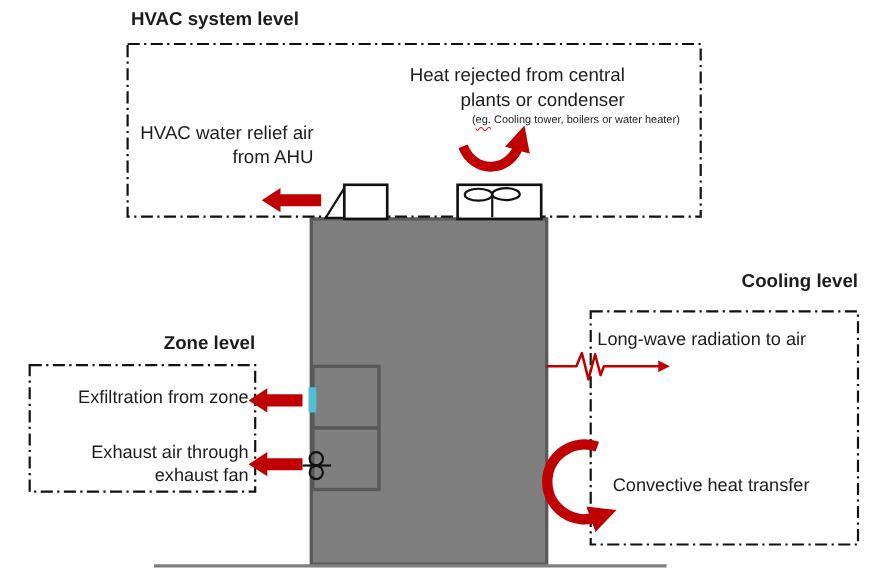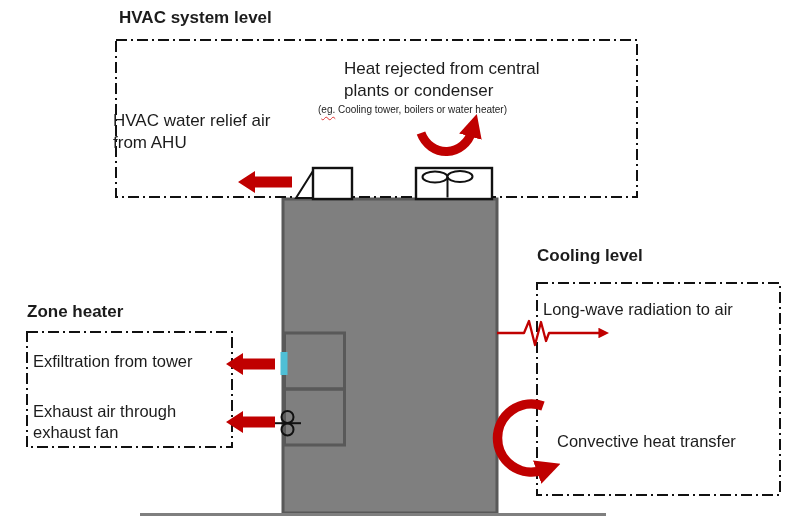--- a/index.html
+++ b/index.html
@@ -15,21 +15,21 @@
     position:relative;
     width:808px;height:532px;
     background:#fff;
     font-family:"Liberation Sans","DejaVu Sans",sans-serif;
     color:var(--ink);
     overflow:hidden;
   }
   .diagram-svg{position:absolute;left:0;top:0;}
   .lbl{position:absolute;line-height:1.28;}
   .bold{font-weight:bold;}
-  .center{text-align:left;}
+  .center{text-align:right;}
   .misspell{
     text-decoration:underline wavy #E03434;
     text-decoration-thickness:1px;
     text-underline-offset:3px;
   }
   .t17{font-size:17px;}
   .t165{font-size:16.5px;}
   .t135{font-size:10px;line-height:1.2;}
 </style>
 </head>
@@ -86,21 +86,21 @@
     <path d="M 497 333 H 524 L 529 321 L 535 345 L 541 322 L 546 341 L 549 333 H 600" fill="none" style="stroke:var(--accent-red);" stroke-width="2.3" stroke-linejoin="round" marker-end="url(#headSmall)"></path>
 
     <line x1="140" y1="514.5" x2="606" y2="514.5" style="stroke:var(--ground-gray);" stroke-width="3"></line>
   </svg>
 
   <div class="lbl bold t17" style="left:119px;top:7px;">HVAC system level</div>
   <div class="lbl center t17" style="left:113px;top:110px;width:172px;">HVAC water relief air from AHU</div>
   <div class="lbl center t17" style="left:344px;top:58px;width:224px;">Heat rejected from central plants or condenser</div>
   <div class="lbl center t135" style="left:318px;top:104px;width:300px;"><span>(</span><span class="misspell">eg.</span><span> Cooling tower, boilers or water heater)</span></div>
 
-  <div class="lbl bold t17 center" style="left:27px;top:301px;width:205px;">Zone heater</div>
-  <div class="lbl center t165" style="left:33px;top:351px;width:193px;">Exfiltration from tower</div>
+  <div class="lbl bold t17 center" style="left:27px;top:301px;width:205px;">Zone level</div>
+  <div class="lbl center t165" style="left:33px;top:351px;width:193px;">Exfiltration from zone</div>
   <div class="lbl center t165" style="left:33px;top:401px;width:193px;">Exhaust air through exhaust fan</div>
 
   <div class="lbl bold t17 center" style="left:537px;top:245px;width:243px;">Cooling level</div>
   <div class="lbl t165" style="left:557px;top:431px;white-space:nowrap;">Convective heat transfer</div>
   <div class="lbl t165" style="left:543px;top:299px;white-space:nowrap;">Long-wave radiation to air</div>
 
 </div>
 
 </body></html>

